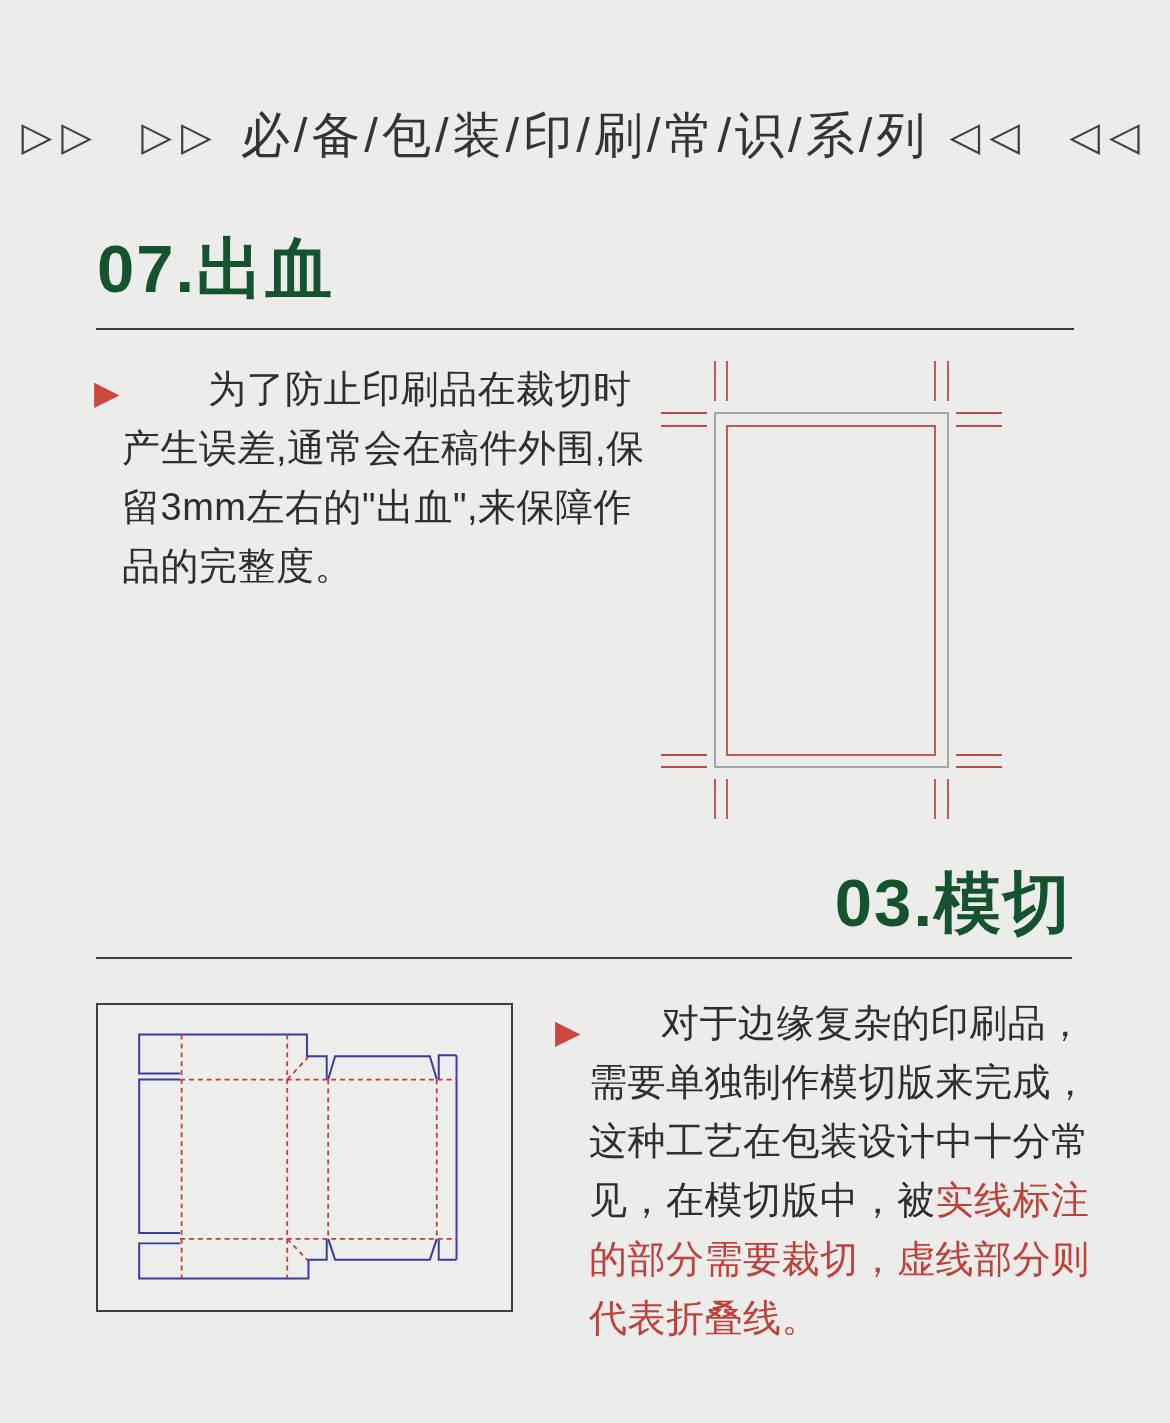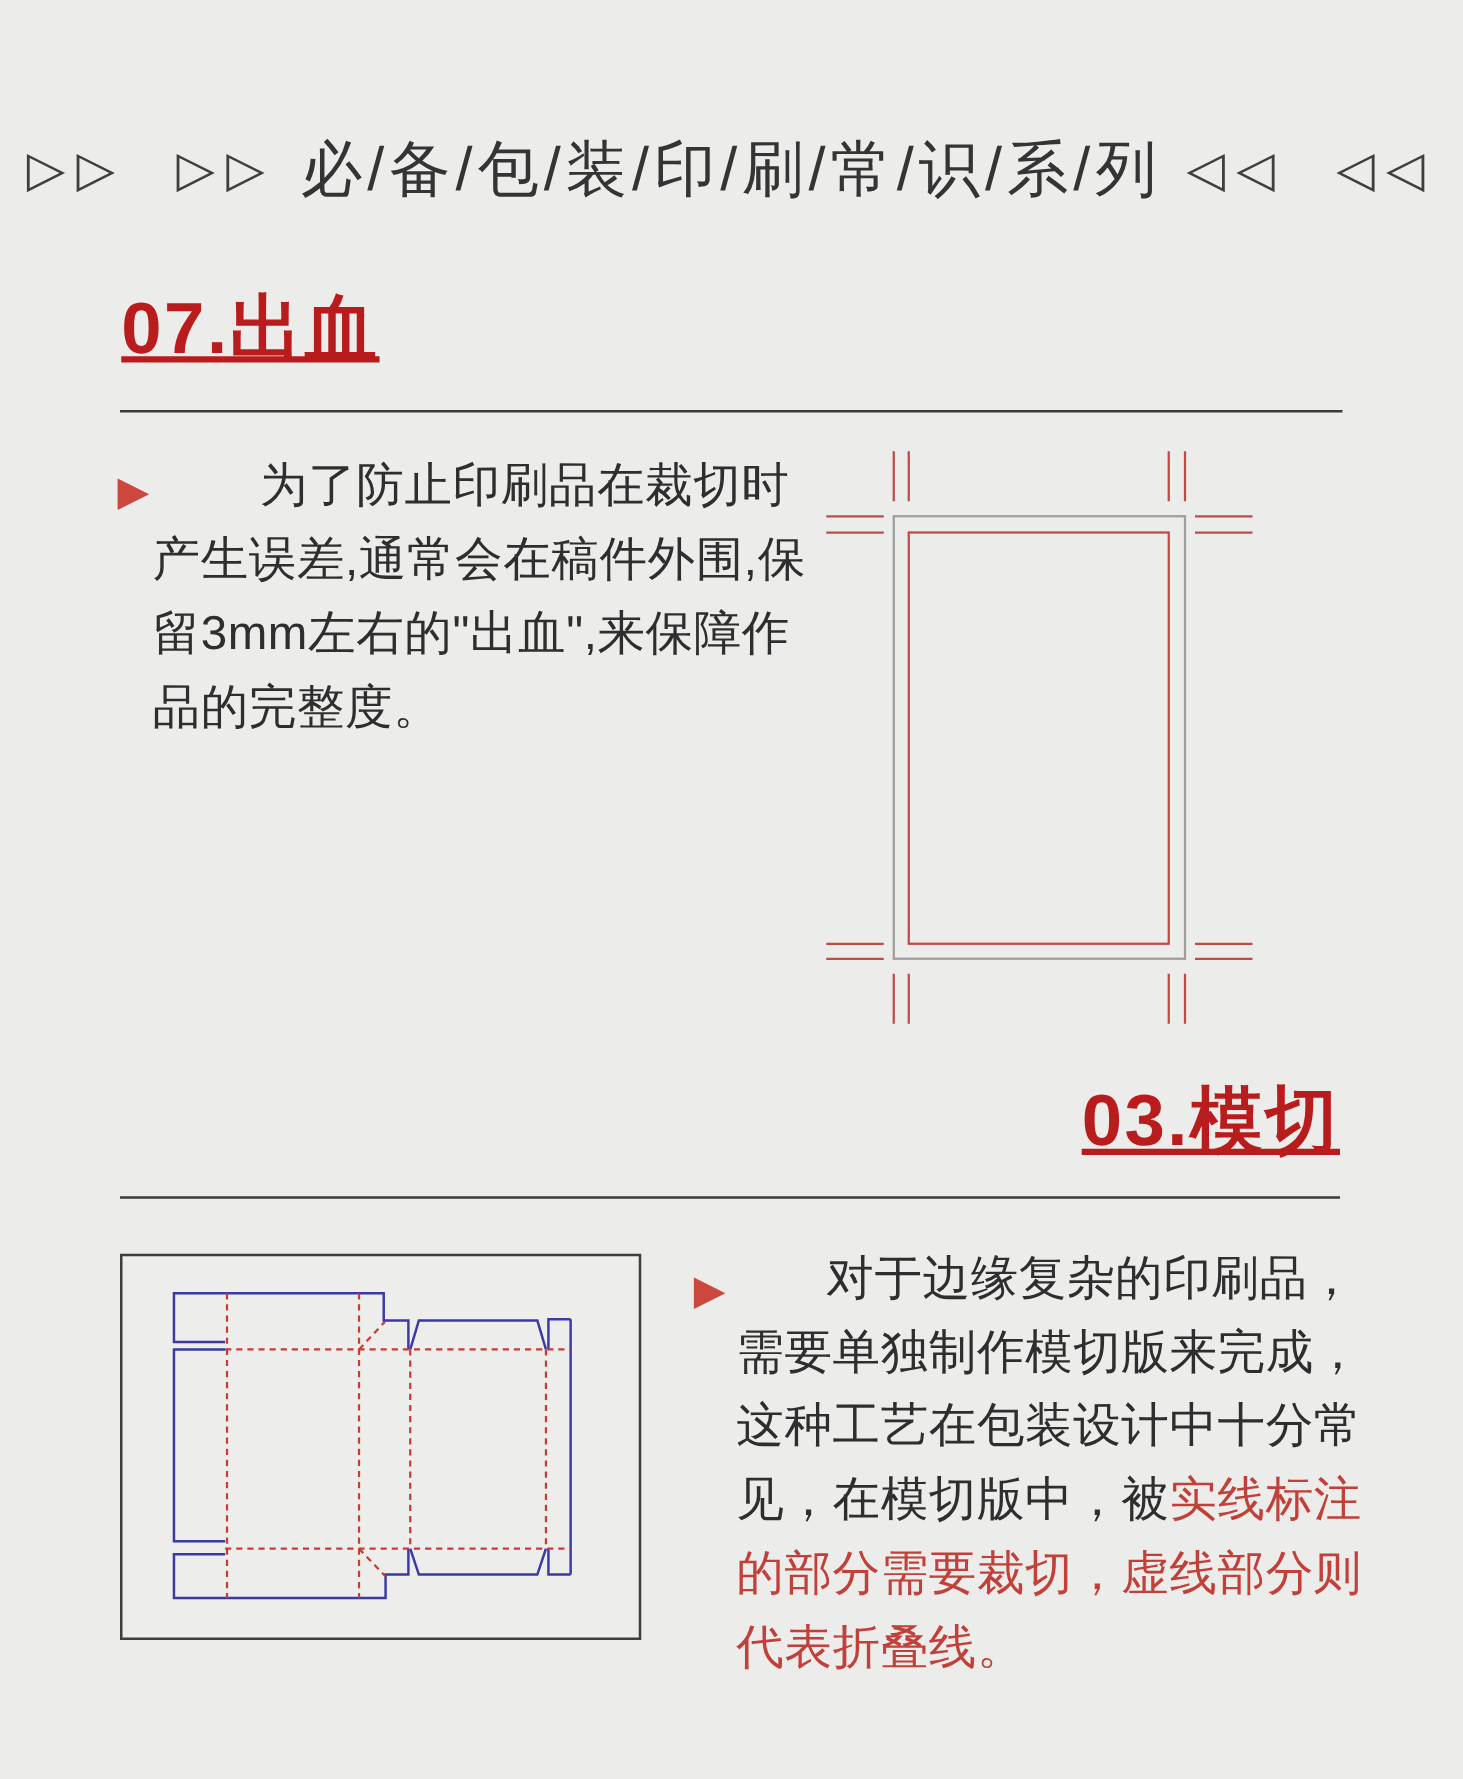--- a/index.html
+++ b/index.html
@@ -27,26 +27,25 @@
   }
   .header-title {
     font-size: 49px;
     letter-spacing: 4px;
     font-weight: 500;
     color: #343434;
     white-space: pre;
   }
   .big-title {
     position: absolute;
-    font-size: 58px;
+    font-size: 67px;
     font-weight: 800;
-    color: #b91c1c;
+    color: #14532d;
     letter-spacing: 2px;
     white-space: pre;
-    text-decoration: underline;
   }
   #title07 { left: 97px; top: 224px; }
   #title08 { right: 98px; top: 858px; text-align: right; }
   .divider {
     position: absolute;
     height: 2px;
     background: #3c3c3c;
   }
   #divider07 { left: 96px; top: 328px; width: 978px; }
   #divider08 { left: 96px; top: 957px; width: 976px; }

